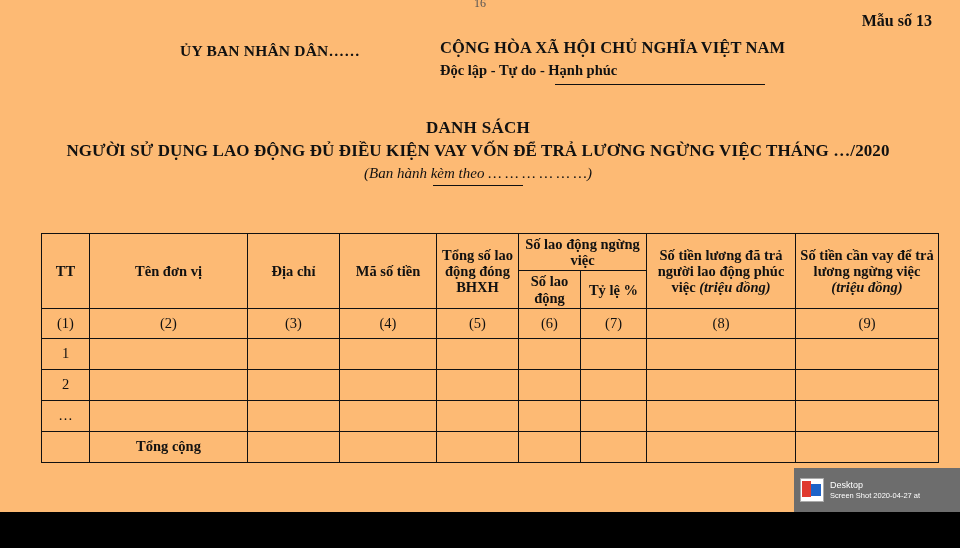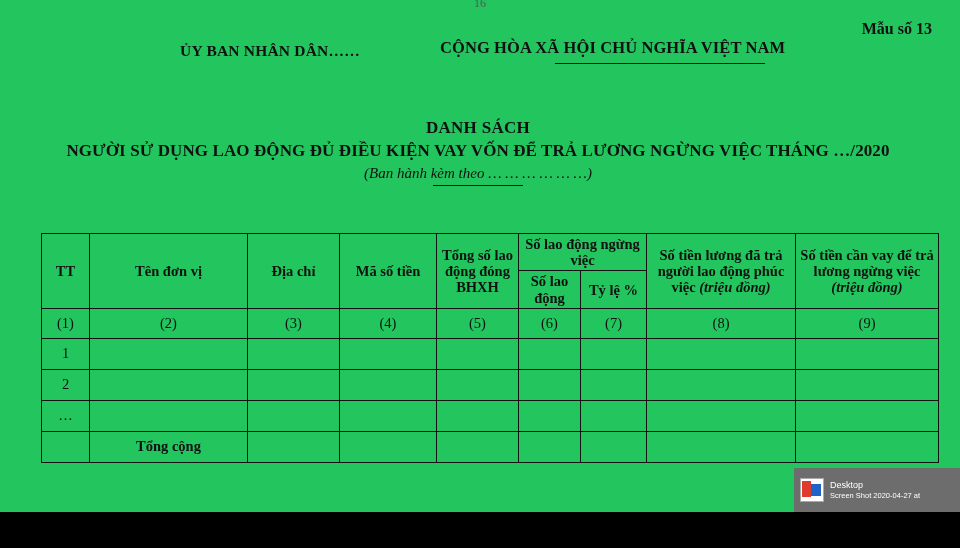--- a/index.html
+++ b/index.html
@@ -13,34 +13,34 @@
     overflow: hidden;
     font-family: "Liberation Serif", serif;
     color: #111;
     position: relative;
   }
   .page {
     position: absolute;
     left: 0; top: 0;
     width: 960px;
     height: 548px;
-    background: #22c55e;
+    background: #fdba74;
   }
   .page-number {
     position: absolute;
     top: -4px;
     left: 0;
     width: 960px;
     text-align: center;
     font-size: 12px;
     color: #555;
   }
   .form-code {
     position: absolute;
-    top: 20px;
+    top: 12px;
     right: 28px;
     font-weight: bold;
     font-size: 16px;
   }
   .issuer {
     position: absolute;
     top: 42px;
     left: 120px;
     width: 300px;
     text-align: center;
@@ -201,20 +201,21 @@
 <div class="page">
 
   <div class="page-number">16</div>
 
   <div class="form-code">Mẫu số 13</div>
 
   <div class="issuer">ỦY BAN NHÂN DÂN……</div>
 
   <div class="national-head">
     <div class="national-title">CỘNG HÒA XÃ HỘI CHỦ NGHĨA VIỆT NAM</div>
+    <div class="national-sub">Độc lập - Tự do - Hạnh phúc</div>
     <div class="national-rule"></div>
   </div>
 
   <div class="doc-title-block">
     <div class="doc-title-1">DANH SÁCH</div>
     <div class="doc-title-2">NGƯỜI SỬ DỤNG LAO ĐỘNG ĐỦ ĐIỀU KIỆN VAY VỐN ĐỂ TRẢ LƯƠNG NGỪNG VIỆC THÁNG …/2020</div>
     <div class="doc-subtitle">(Ban hành kèm theo … … … … … …)</div>
     <div class="subtitle-rule"></div>
   </div>
 

